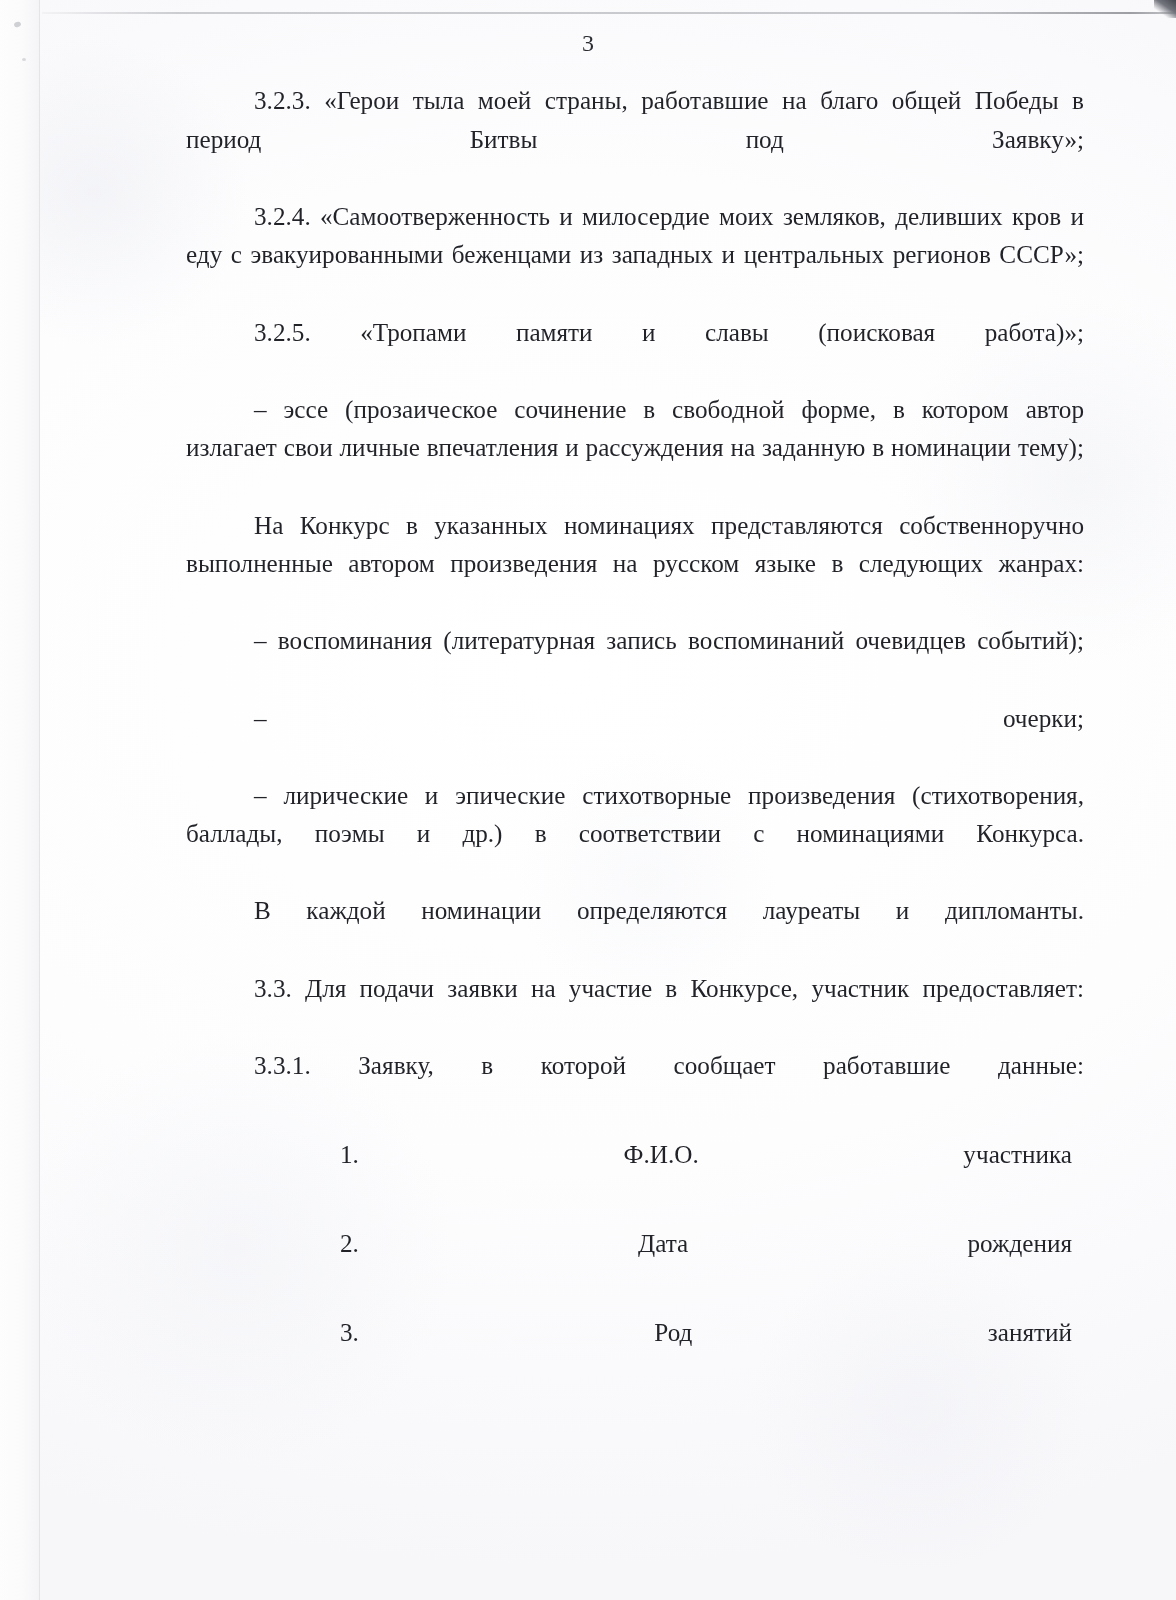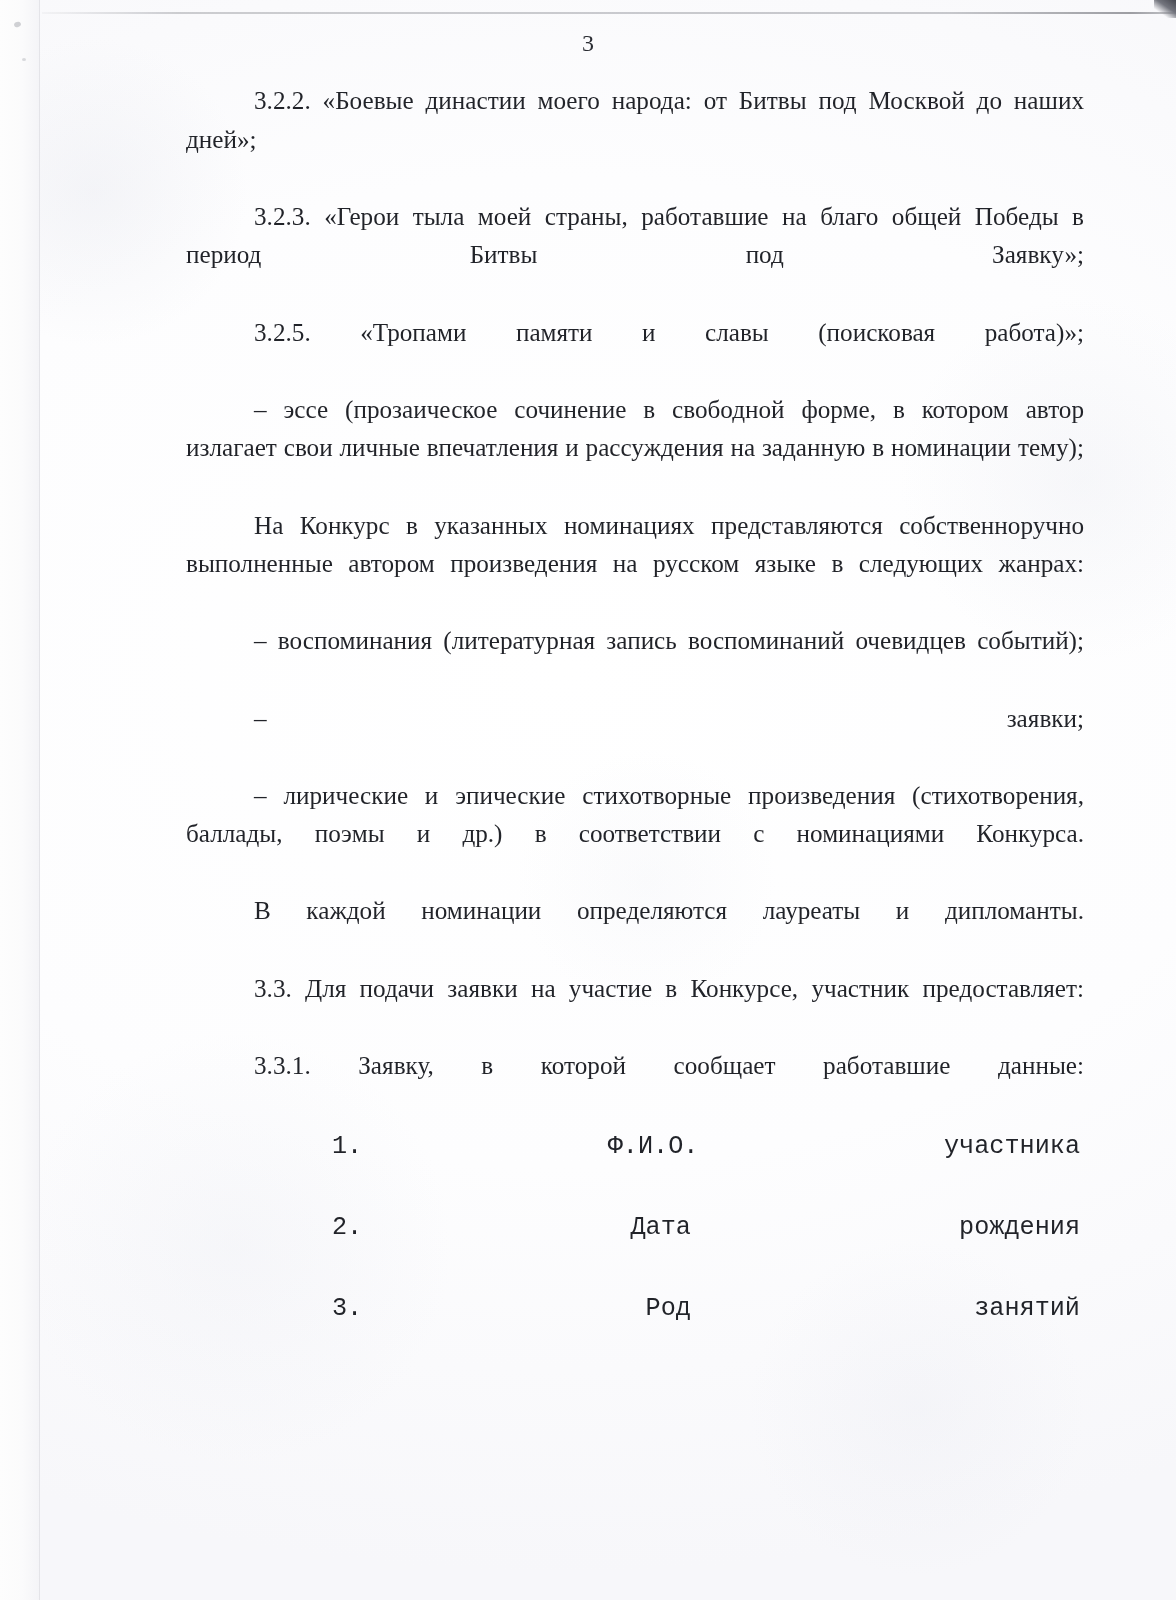--- a/index.html
+++ b/index.html
@@ -121,25 +121,24 @@
   
   .para.dash { text-indent: 68px; }
 
   
   .numbered-block {
     margin: 0;
     padding: 0;
     list-style: none;
   }
   .numbered-block .num-item {
-    margin: 4px;
+    margin: 12px;
     padding-left: 142px;          
     text-indent: -0px;
     text-align: justify;
-    font-family: Liberation Mono, monospace;
   }
 
   
   .para::after,
   .num-item::after {
     content: "";
     display: inline-block;
     width: 100%;
   }
 
@@ -160,28 +159,28 @@
   <div class="gutter-left"></div>
   <div class="scan-edge-top"></div>
   <div class="scan-corner-tr"></div>
   <div class="scan-speck-a"></div>
   <div class="scan-speck-b"></div>
 
   <div class="page-number">3</div>
 
   <div class="text-column">
 
-    <p class="para">3.2.2. «Боевые династии моего народа: от Битвы под Москвой до наших дней»;</p>
     <p class="para">3.2.3. «Герои тыла моей страны, работавшие на благо общей Победы в период Битвы под Заявку»;</p>
+    <p class="para">3.2.4. «Самоотверженность и милосердие моих земляков, деливших кров и еду с эвакуированными беженцами из западных и центральных регионов СССР»;</p>
     <p class="para">3.2.5. «Тропами памяти и славы (поисковая работа)»;</p>
     <p class="para dash">– эссе (прозаическое сочинение в свободной форме, в котором автор излагает свои личные впечатления и рассуждения на заданную в номинации тему);</p>
 
     <p class="para">На Конкурс в указанных номинациях представляются собственноручно выполненные автором произведения на русском языке в следующих жанрах:</p>
     <p class="para dash">– воспоминания (литературная запись воспоминаний очевидцев событий);</p>
-    <p class="para dash">– заявки;</p>
+    <p class="para dash">– очерки;</p>
     <p class="para dash">– лирические и эпические стихотворные произведения (стихотворения, баллады, поэмы и др.) в соответствии с номинациями Конкурса.</p>
 
     <p class="para">В каждой номинации определяются лауреаты и дипломанты.</p>
     <p class="para">3.3. Для подачи заявки на участие в Конкурсе, участник предоставляет:</p>
     <p class="para">3.3.1. Заявку, в которой сообщает работавшие данные:</p>
 
     <div class="numbered-block">
       <p class="num-item">1. Ф.И.О. участника</p>
       <p class="num-item">2. Дата рождения</p>
       <p class="num-item">3. Род занятий</p>

